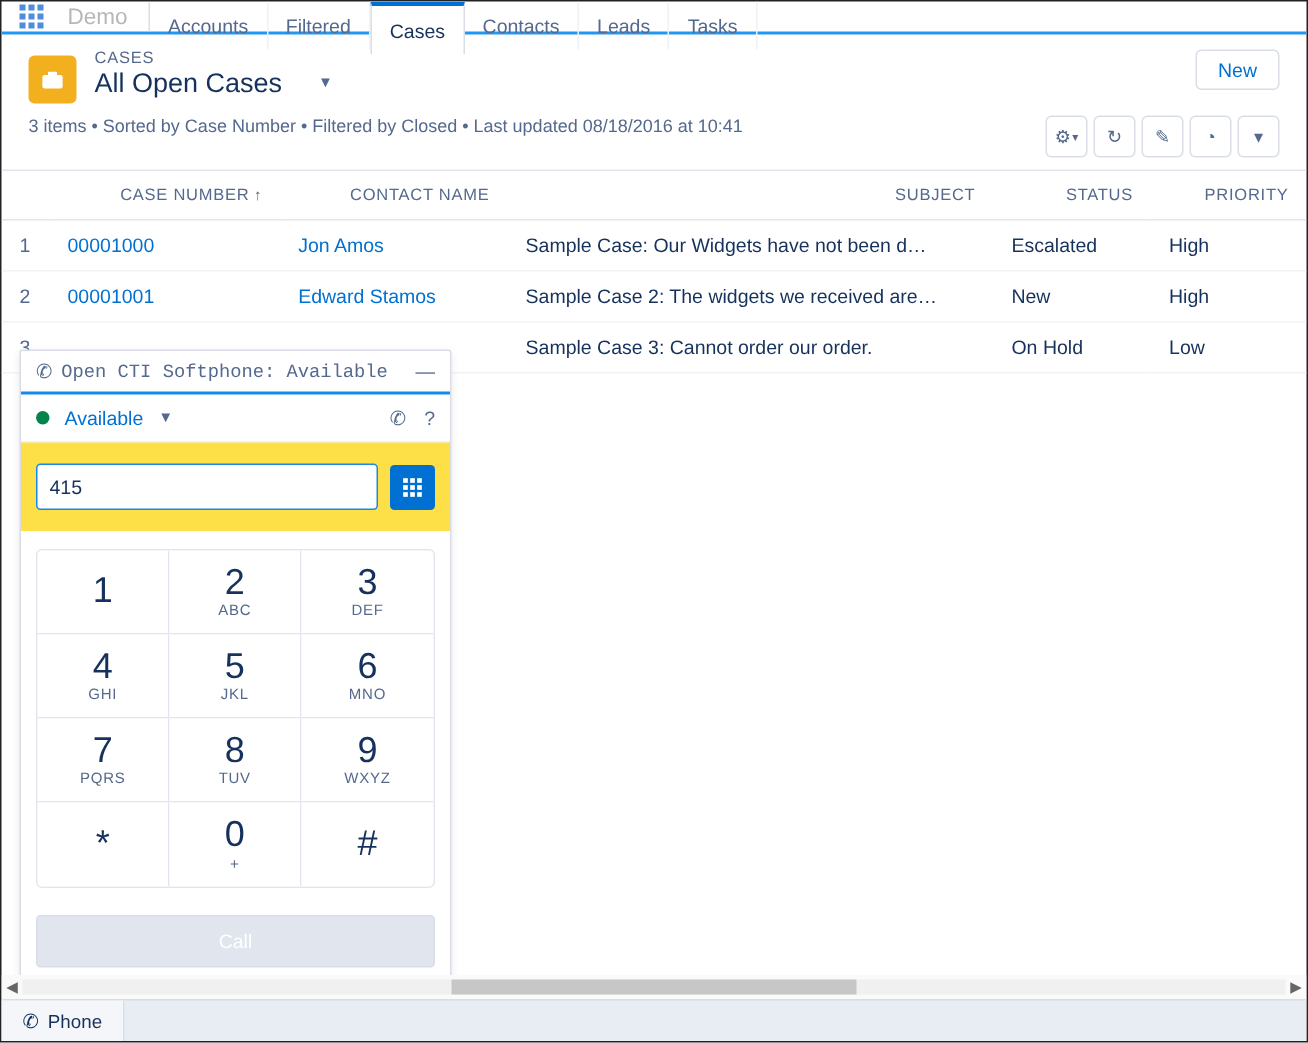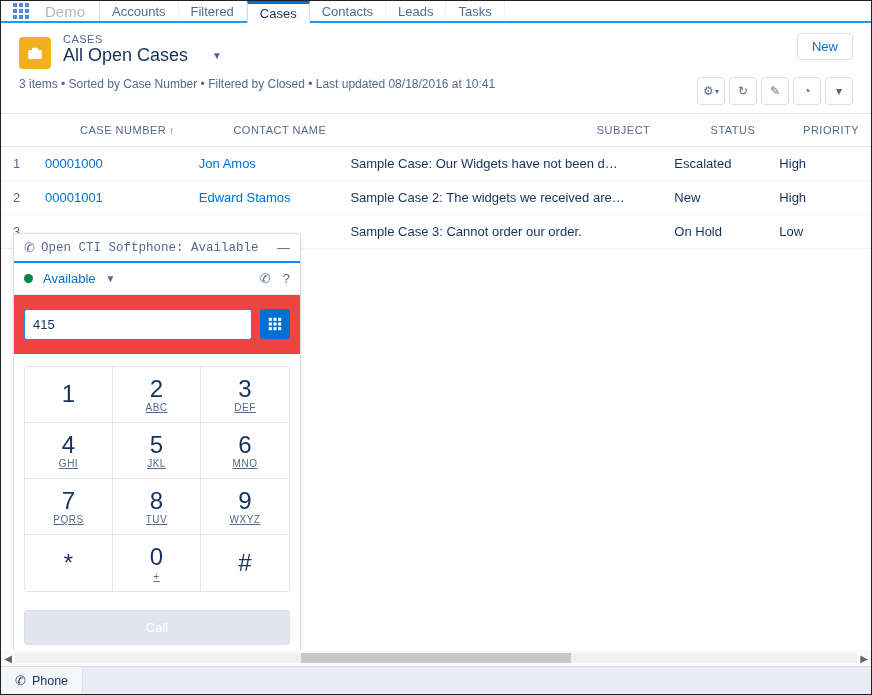--- a/index.html
+++ b/index.html
@@ -4,21 +4,21 @@
 <style>
   * { box-sizing: border-box; margin: 0; padding: 0; }
   body { font-family: -apple-system, "Salesforce Sans", Arial, sans-serif; font-size: 13px; color: #54698d; background: #fff; width: 872px; height: 695px; overflow: hidden; position: relative; border: 1px solid #222; }
   
   
   .topnav { display: flex; align-items: stretch; height: 22px; border-bottom: 2px solid #2196f3; }
   .applauncher { width: 40px; display: flex; align-items: center; justify-content: center; }
   .applauncher svg { width: 18px; height: 18px; }
   .brand { display: flex; align-items: center; padding: 0 14px 0 4px; font-size: 15px; color: #b7b7b7; border-right: 1px solid #d8dde6; }
   .tabs { display: flex; }
-  .tab { display: flex; align-items: center; padding: 4px 12px; font-size: 13px; color: #54698d; border-right: 1px solid #eef1f6; cursor: pointer; }
+  .tab { display: flex; align-items: center; padding: 16px 12px; font-size: 13px; color: #54698d; border-right: 1px solid #eef1f6; cursor: pointer; }
   .tab.active { border-top: 3px solid #0070d2; border-left: 1px solid #d8dde6; border-right: 1px solid #d8dde6; margin-bottom: -2px; background: #fff; color: #16325c; }
   
   
   .pagehead { padding: 10px 18px 8px 18px; display: flex; align-items: flex-start; justify-content: space-between; }
   .pagehead-left { display: flex; gap: 12px; }
   .entity-icon { width: 32px; height: 32px; background: #f2b01e; border-radius: 4px; display: flex; align-items: center; justify-content: center; margin-top: 4px; }
   .entity-text .eyebrow { font-size: 11px; letter-spacing: 0.5px; color: #54698d; }
   .entity-text .title-row { display: flex; align-items: center; gap: 24px; }
   .entity-text h1 { font-size: 18px; color: #16325c; font-weight: 400; }
   .btn-new { border: 1px solid #d8dde6; border-radius: 4px; background: #fff; color: #0070d2; padding: 5px 14px; font-size: 13px; cursor: pointer; }
@@ -40,30 +40,30 @@
   .sort-up { font-size: 10px; margin-left: 3px; }
 
   
   .softphone { position: absolute; left: 12px; top: 232px; width: 288px; background: #fff; border: 1px solid #d8dde6; border-radius: 2px; box-shadow: 0 2px 6px rgba(0,0,0,0.08); }
   .sp-header { display: flex; align-items: center; padding: 6px 10px; border-bottom: 2px solid #1589ee; gap: 6px; }
   .sp-header .title { flex: 1; color: #54698d; font-size: 12.5px; font-family: Liberation Mono, monospace; }
   .sp-status { display: flex; align-items: center; gap: 10px; padding: 8px 10px; border-bottom: 1px solid #eef1f6; }
   .status-dot { width: 9px; height: 9px; border-radius: 50%; background: #04844b; }
   .status-text { color: #0070d2; font-size: 13px; }
   .sp-status-right { margin-left: auto; display: flex; gap: 12px; color: #54698d; }
-  .sp-input-row { display: flex; gap: 8px; padding: 14px 10px; background: #ef4444; align-items: flex-start; }
+  .sp-input-row { display: flex; gap: 8px; padding: 14px 10px; background: #fde047; align-items: flex-end; }
   .sp-input { flex: 1; border: 1px solid #1589ee; border-radius: 3px; padding: 7px 8px; font-size: 13px; color: #16325c; outline: none; }
   .sp-dialpad-btn { width: 30px; height: 30px; border-radius: 3px; background: #0070d2; border: none; display: flex; align-items: center; justify-content: center; cursor: pointer; }
   .keypad { padding: 12px 10px 10px 10px; }
   .key-grid { display: grid; grid-template-columns: repeat(3, 1fr); border: 1px solid #e0e5ee; border-radius: 4px; overflow: hidden; }
   .key { height: 56px; border-right: 1px solid #e0e5ee; border-bottom: 1px solid #e0e5ee; display: flex; flex-direction: column; align-items: center; justify-content: center; cursor: pointer; background: #fff; }
   .key:nth-child(3n) { border-right: none; }
   .key:nth-last-child(-n+3) { border-bottom: none; }
   .key .digit { font-size: 24px; color: #16325c; line-height: 1.1; }
-  .key .letters { font-size: 10px; color: #54698d; letter-spacing: 0.5px; text-decoration: underline; }
+  .key .letters { font-size: 10px; color: #54698d; letter-spacing: 0.5px; }
   .call-btn { margin: 8px 10px 14px 10px; display: block; width: calc(100% - 20px); padding: 9px; background: #e0e5ee; border: 1px solid #d8dde6; border-radius: 3px; color: #fff; font-size: 13px; cursor: pointer; }
   
   
   .hscroll { position: absolute; bottom: 28px; left: 0; right: 0; height: 16px; background: #fafafa; display: flex; align-items: center; }
   .hscroll .arrow { width: 14px; text-align: center; color: #666; font-size: 10px; cursor: pointer; }
   .hscroll .track { flex: 1; height: 10px; background: #f0f0f0; position: relative; }
   .hscroll .thumb { position: absolute; left: 34%; width: 32%; top: 0; bottom: 0; background: #c7c7c7; }
   
   
   .footer { position: absolute; bottom: 0; left: 0; right: 0; height: 28px; background: #e8edf3; border-top: 1px solid #d8dde6; display: flex; align-items: stretch; }

